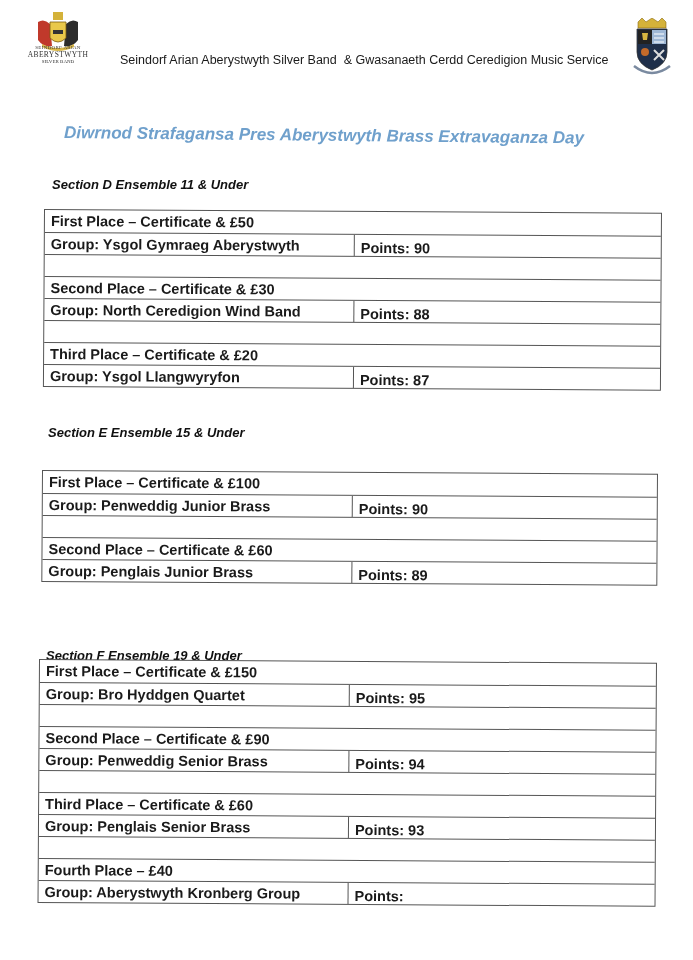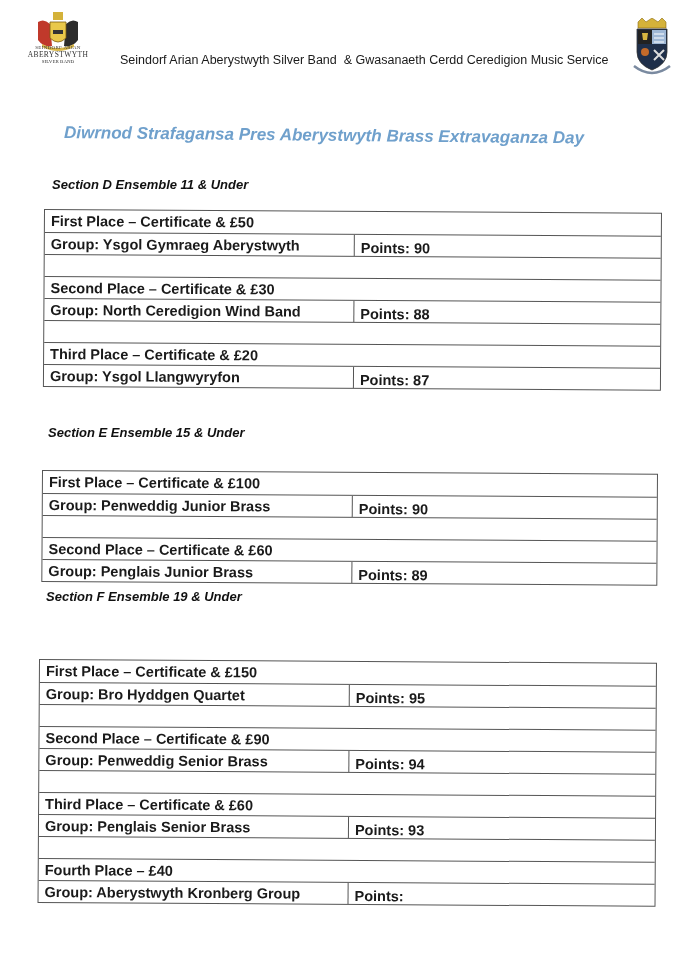--- a/index.html
+++ b/index.html
@@ -106,21 +106,21 @@
   <div class="row spacer"></div>
   <div class="row">
       <div class="cell place">Second Place – Certificate &amp; £60</div>
     </div>
   <div class="row">
     <div class="cell group">Group: Penglais Junior Brass</div>
     <div class="cell points">Points: 89</div>
   </div>
 </div>
 
-<div class="section-heading" style="left:46px; top:589px;">Section F Ensemble 19 &amp; Under</div>
+<div class="section-heading" style="left:46px; top:648px;">Section F Ensemble 19 &amp; Under</div>
 <div class="results-table" style="left:39px; top:659px; width:616px;">
   <div class="row">
       <div class="cell place">First Place – Certificate &amp; £150</div>
     </div>
   <div class="row">
     <div class="cell group">Group: Bro Hyddgen Quartet</div>
     <div class="cell points">Points: 95</div>
   </div>
   <div class="row spacer"></div>
   <div class="row">

